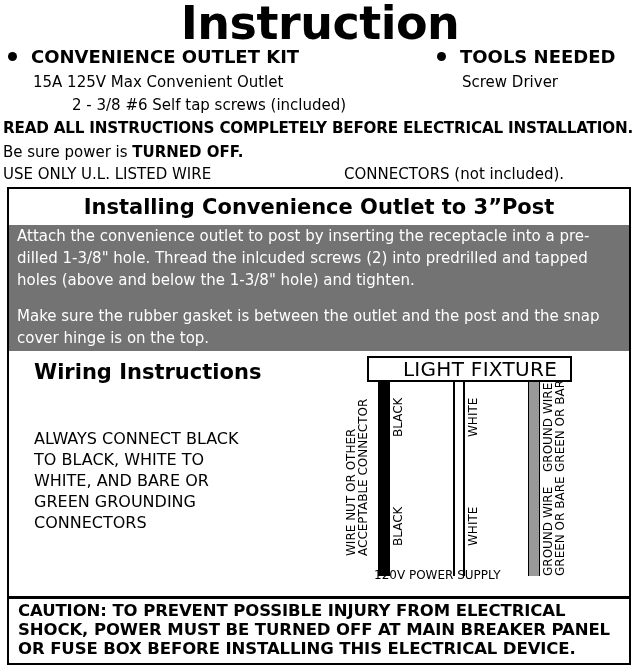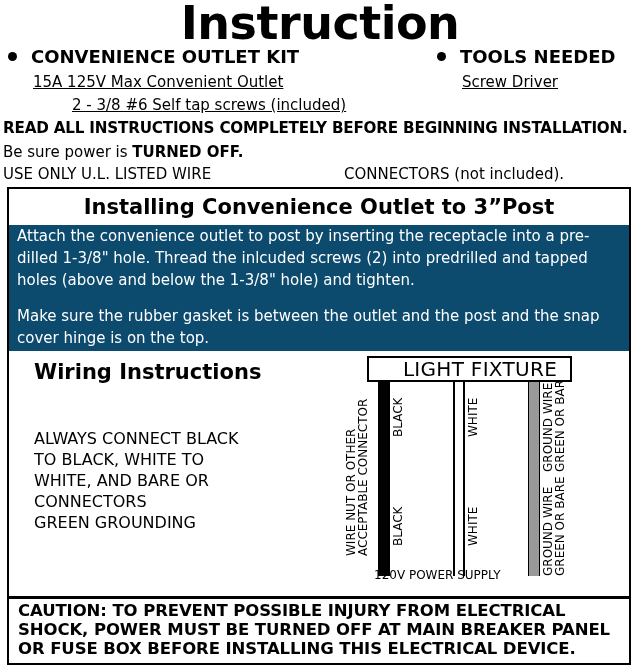--- a/index.html
+++ b/index.html
@@ -12,37 +12,37 @@
       left: 0; top: -4px; width: 640px; text-align: center;
       font-size: 46px; font-weight: bold; letter-spacing: -0.5px;
     }
     .bullet-head {
       font-size: 18px; font-weight: bold; white-space: nowrap;
     }
     .bullet-dot {
       display: inline-block; width: 9px; height: 9px; border-radius: 50%;
       background: #000; margin-right: 14px; vertical-align: middle; position: relative; top: -2px;
     }
-    .sub { font-size: 15px; white-space: nowrap; text-decoration: underline; }
+    .sub { font-size: 15px; white-space: nowrap; }
     .read-all { left: 3px; top: 119px; font-size: 15.2px; font-weight: bold; white-space: nowrap; letter-spacing: -0.2px; }
     .line2 { left: 3px; top: 143px; font-size: 15px; white-space: nowrap; }
     .line3 { left: 3px; top: 165px; font-size: 15px; white-space: nowrap; }
     .line3b { left: 344px; top: 165px; font-size: 15px; white-space: nowrap; }
 
     .main-box {
       left: 7px; top: 187px; width: 620px; height: 474px;
       border: 2px solid #000; box-sizing: content-box;
     }
     .box-title {
       left: 9px; top: 189px; width: 620px; height: 36px;
       text-align: center; font-size: 21px; font-weight: bold; line-height: 36px;
       background: #fff;
     }
     .black-panel {
-      left: 9px; top: 225px; width: 620px; height: 126px; background: #0c4a6e;
+      left: 9px; top: 225px; width: 620px; height: 126px; background: #737373;
     }
     .panel-text {
       color: #fff; font-size: 15px; line-height: 22px; position: absolute; left: 8px; width: 606px;
     }
     .wiring-title { left: 34px; top: 360px; font-size: 21px; font-weight: bold; white-space: nowrap; }
     .wiring-body { left: 34px; top: 428px; font-size: 16px; line-height: 21px; }
     .fixture-box {
       left: 367px; top: 356px; width: 180px; height: 22px;
       border: 2px solid #000; font-size: 20px; line-height: 22px; text-align: center;
       letter-spacing: 0.3px; background: #fff; padding-left: 21px;
@@ -68,41 +68,41 @@
   <span class="bullet-dot"></span><span>CONVENIENCE OUTLET KIT</span>
 </div>
 <div class="abs sub" style="left:33px; top:73px;">15A 125V Max Convenient Outlet</div>
 <div class="abs sub" style="left:33px; top:96px;margin-left:39px;">2 - 3/8 #6 Self tap screws (included)</div>
 
 <div class="abs bullet-head" style="left:437px; top:46px;">
   <span class="bullet-dot"></span><span>TOOLS NEEDED</span>
 </div>
 <div class="abs sub" style="left:462px; top:73px;">Screw Driver</div>
 
-<div class="abs read-all">READ ALL INSTRUCTIONS COMPLETELY BEFORE BEGINNING INSTALLATION.</div>
+<div class="abs read-all">READ ALL INSTRUCTIONS COMPLETELY BEFORE ELECTRICAL INSTALLATION.</div>
 <div class="abs line2">
   <span>Be sure power is </span><b>TURNED OFF.</b>
 </div>
 <div class="abs line3">USE ONLY U.L. LISTED WIRE</div>
 <div class="abs line3b">CONNECTORS (not included).</div>
 
 <div class="abs main-box"></div>
 <div class="abs box-title">Installing Convenience Outlet to 3”Post</div>
 <div class="abs black-panel">
   <div class="panel-text" style="top:0px;">Attach the convenience outlet to post by inserting the receptacle into a pre-dilled 1-3/8" hole. Thread the inlcuded screws (2) into predrilled and tapped holes (above and below the 1-3/8" hole) and tighten.</div>
   <div class="panel-text" style="top:80px;">Make sure the rubber gasket is between the outlet and the post and the snap cover hinge is on the top.</div>
 </div>
 
 <div class="abs wiring-title">Wiring Instructions</div>
 <div class="abs wiring-body">
   <div>ALWAYS CONNECT BLACK</div>
   <div>TO BLACK, WHITE TO</div>
   <div>WHITE, AND BARE OR</div>
+  <div>GREEN GROUNDING</div>
   <div>CONNECTORS</div>
-  <div>GREEN GROUNDING</div>
 </div>
 
 <div class="abs" style="left:0; top:0; width:640px; height:669px;">
 
   <div class="wire" style="left:378px; top:380px; width:12px; height:196px; background:#000;"></div>
 
   <div class="wire" style="left:453px; top:380px; width:2px; height:196px; background:#000;"></div>
   <div class="wire" style="left:463px; top:380px; width:2px; height:196px; background:#000;"></div>
 
   <div class="wire" style="left:528px; top:380px; width:12px; height:196px; background:#999; border-left:1px solid #000; border-right:1px solid #000; box-sizing:border-box;"></div>

